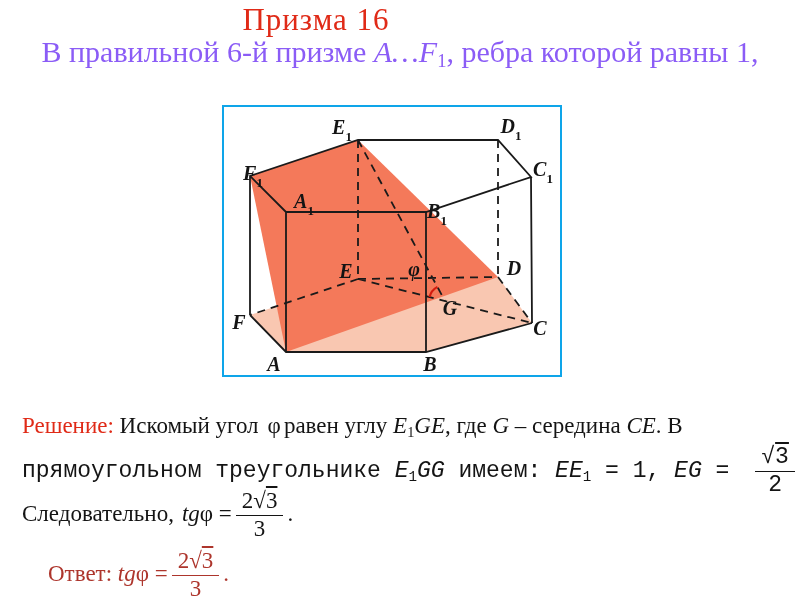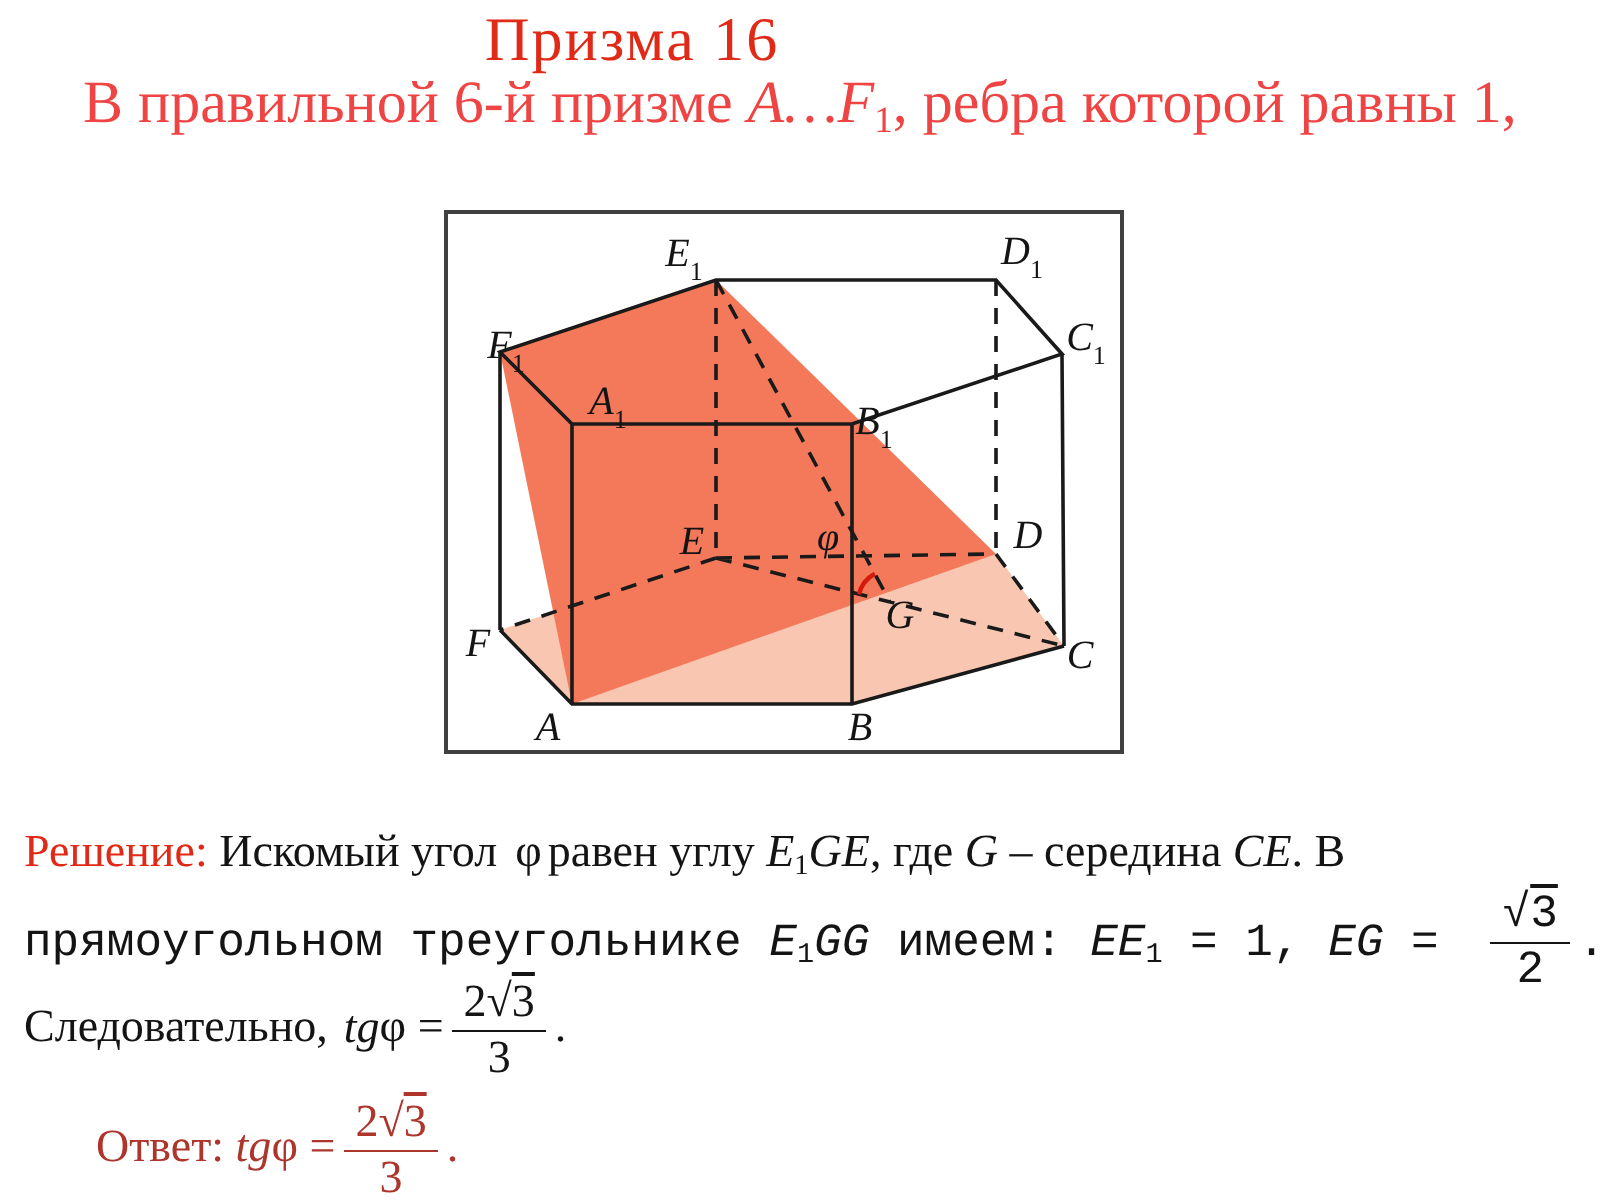--- a/index.html
+++ b/index.html
@@ -6,37 +6,37 @@
   body {
     width:800px; height:600px; position:relative; overflow:hidden;
     background:#ffffff; font-family:"Liberation Serif", serif; color:#141414;
   }
   .title {
     position:absolute; top:2px; left:0; width:632px; text-align:center;
     font-size:31px; letter-spacing:1px; color:#e02a17;
   }
   .problem {
     position:absolute; top:34px; left:0; width:800px; text-align:center;
-    font-size:30px; line-height:35px; color:#ef4444;
+    font-size:30px; line-height:35px; color:#8b5cf6;
   }
   .math { font-style:italic; }
   .msub { font-size:62%; position:relative; top:0.28em; }
   
   .figure-box {
     position:absolute; left:222px; top:105px; width:340px; height:272px;
-    border:2px solid #404040; box-sizing:border-box; background:#ffffff;
+    border:2px solid #0ea5e9; box-sizing:border-box; background:#ffffff;font-weight:bold;
   }
   .figure-box svg { position:absolute; left:-2px; top:-2px; }
   .vlabel {
     position:absolute; transform:translate(-50%,-50%);
     font-size:20px; font-style:italic; white-space:nowrap; color:#141414;
   }
   .vlabel sub { font-size:13px; font-style:normal; position:relative; top:2px; left:0px; }
   
-  .line { position:absolute; left:12px; white-space:nowrap; font-size:23px; color:#141414; }
+  .line { position:absolute; left:22px; white-space:nowrap; font-size:23px; color:#141414; }
   .sol1 { top:413px; }
   .sol2 { top:445px;font-family:Liberation Mono, monospace; }
   .sol3 { top:489px; }
   .answer { top:549px; left:48px; color:#ad352c; }
   .red { color:#e02a17; }
   .frac {
     display:inline-block; vertical-align:middle; text-align:center;
     line-height:1.08; margin:0 4px; font-size:23px;
   }
   .frac .num { display:block; border-bottom:1.5px solid currentColor; padding:0 6px 1px; }

